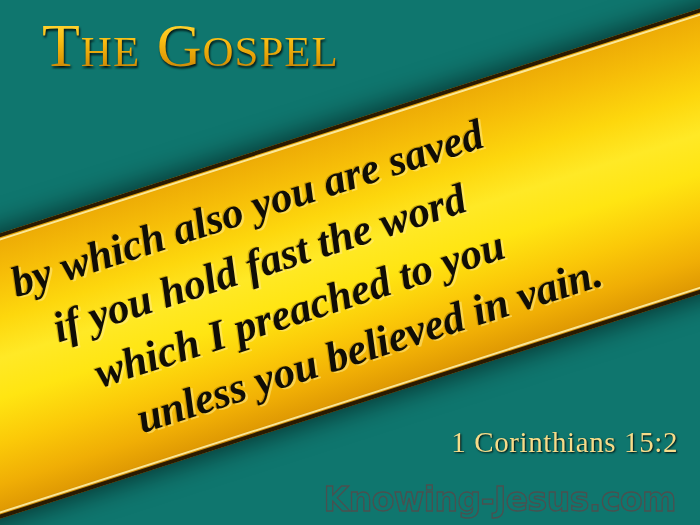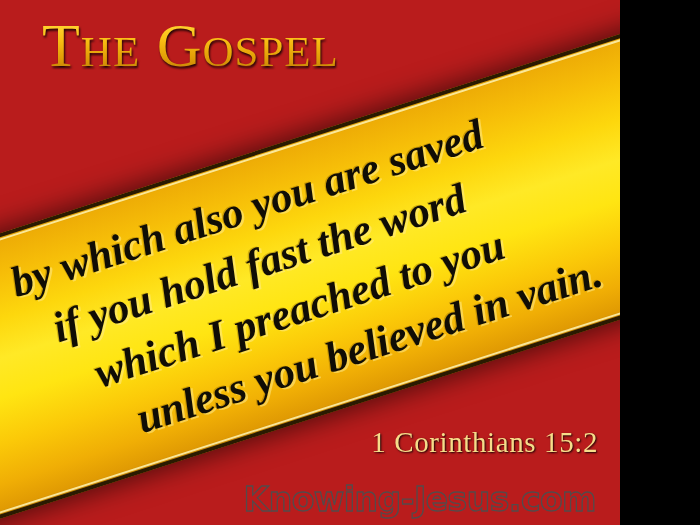--- a/index.html
+++ b/index.html
@@ -2,23 +2,23 @@
 <html><head>
 <meta charset="utf-8">
 <style>
   html, body {
     margin: 0;
     padding: 0;
     background: #000000;
   }
   #stage {
     position: relative;
-    width: 620px;
+    width: 700px;
     height: 525px;
-    background: #b91c1c;
+    background: #0f766e;
     overflow: hidden;
     font-family: "Liberation Serif", "DejaVu Serif", serif;
   }
 
   
   #title {
     position: absolute;
     left: 42px;
     top: 14px;
     z-index: 5;

